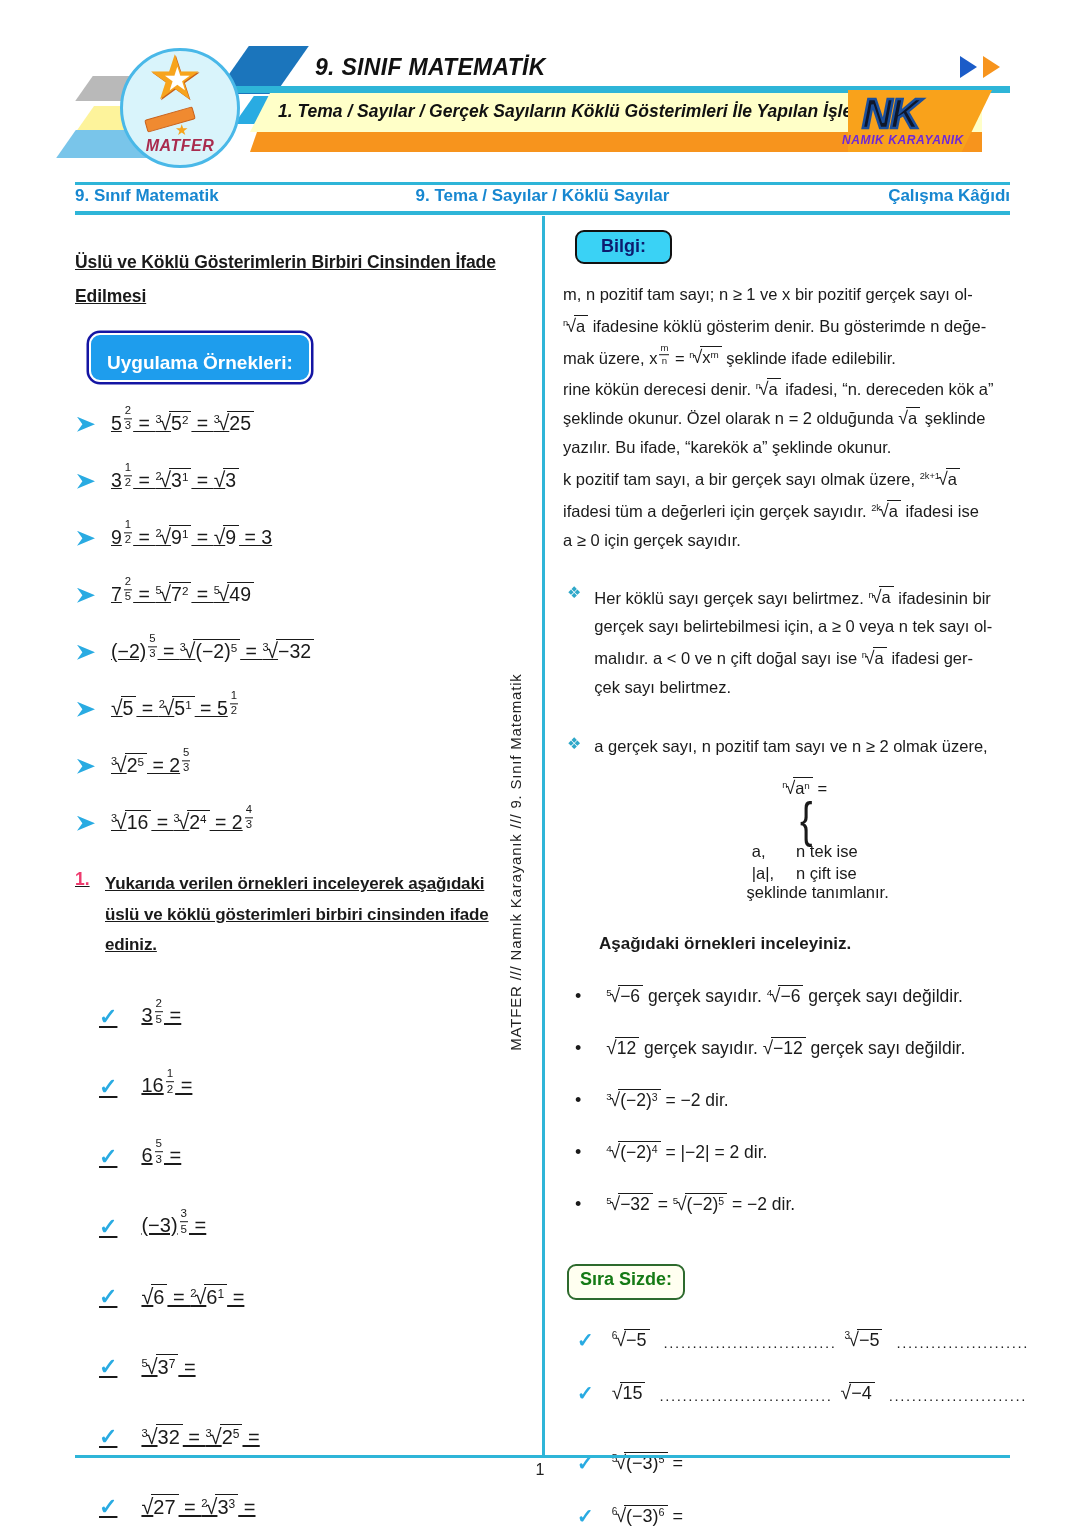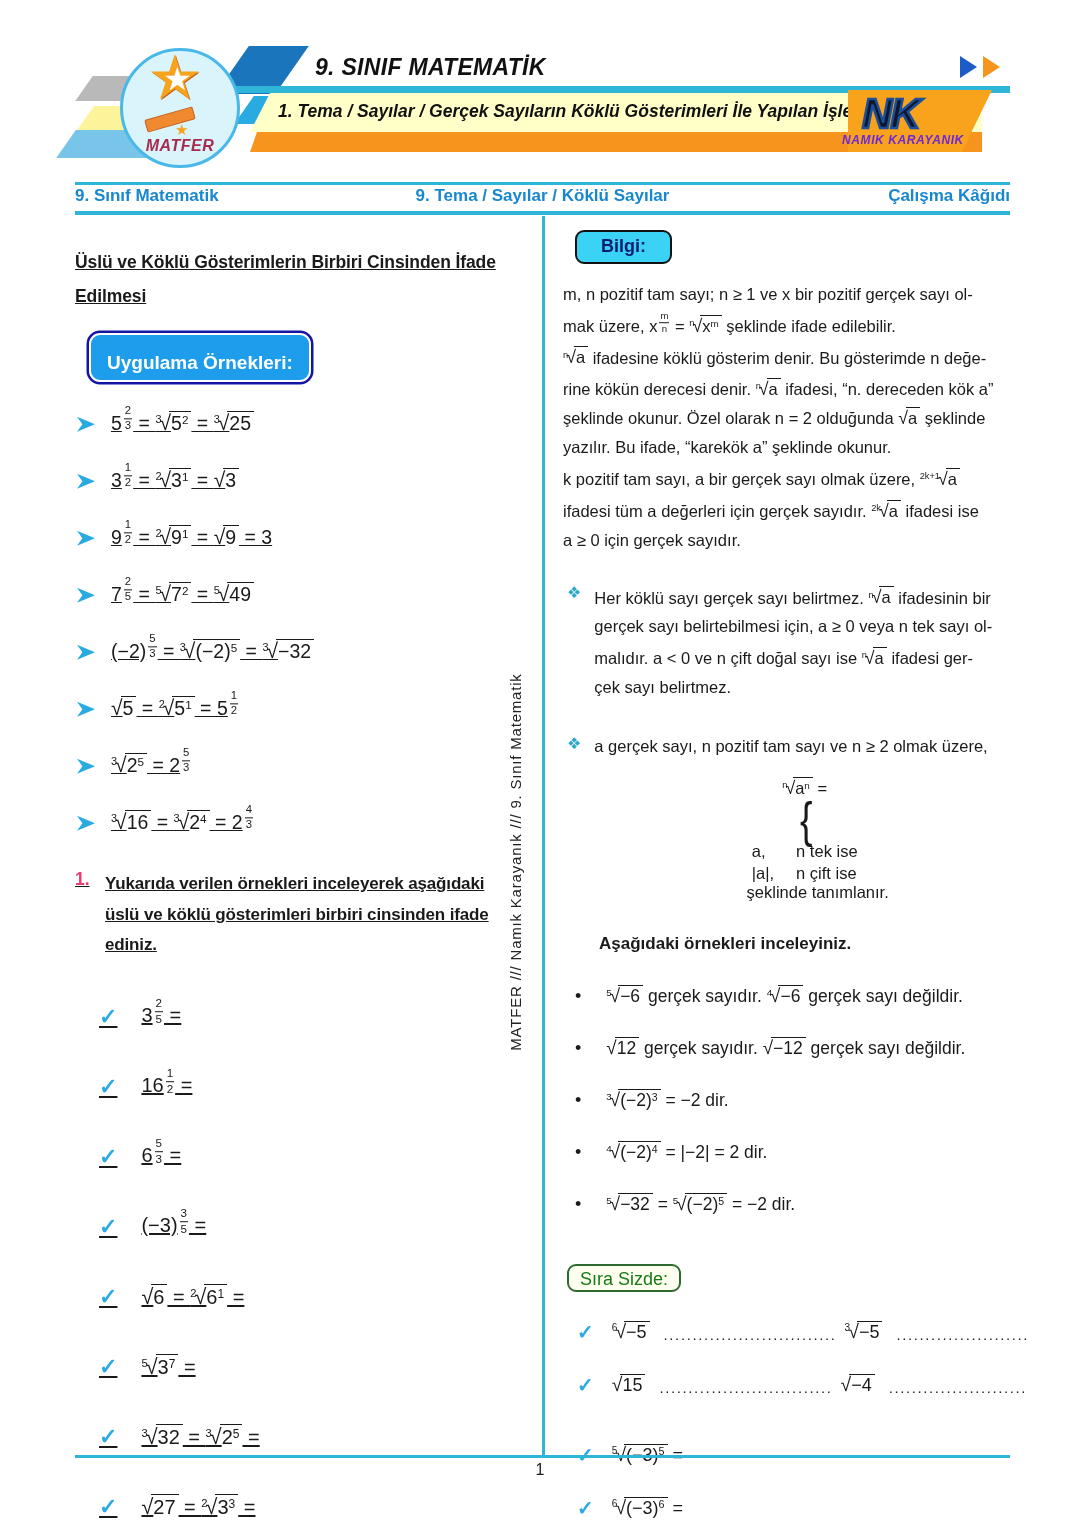--- a/index.html
+++ b/index.html
@@ -55,22 +55,22 @@
   .side-text{position:absolute;left:507px;top:1108px;width:492px;transform:rotate(-90deg);
       transform-origin:0 0;text-align:center;font-size:15px;color:#222;letter-spacing:0.8px;white-space:nowrap;}
   .bottom-line{position:absolute;left:75px;top:1455px;width:935px;height:3px;background:#2eb5d8;}
   .page-num{position:absolute;left:0;top:1461px;width:1080px;text-align:center;font-size:16px;color:#222;}
 
   
   .pill-blue{display:inline-block;background:#1e9ded;color:#fff;font-weight:bold;font-size:19px;
       padding:17px 16px 6px;border-radius:11px;border:2px solid #fff;box-shadow:0 0 0 2.5px #1415a3;margin:20px 0 0 14px;}
   .pill-cyan{display:inline-block;background:#3ad2f5;color:#0d1b6e;font-weight:bold;font-size:18px;
       padding:4px 24px 5px;border-radius:9px;border:2px solid #111;margin-left:12px;}
-  .pill-green{display:inline-block;background:#fffff0;color:#157a15;font-weight:normal;font-size:18px;
-      padding:3px 11px 0;border-radius:9px;border:2px solid #2d6a2d;margin:26px 0 0 4px;}
+  .pill-green{display:inline-block;background:#fffff0;color:#157a15;font-weight:bold;font-size:18px;
+      padding:3px 11px 8px;border-radius:9px;border:2px solid #2d6a2d;margin:26px 0 0 4px;}
 
   
   .sec-heading{font-size:17.5px;font-weight:bold;line-height:1.95;letter-spacing:-0.1px;}
   .ex-list{margin-top:20px;}
   .ex-row{display:flex;align-items:center;margin-bottom:13px;min-height:44px;font-size:19.5px;}
   .arrow-ic{flex:0 0 18px;width:18px;height:15px;margin:0 16px 0 2px;background:#29abe2;
       clip-path:polygon(0 0,100% 50%,0 100%,30% 50%);}
   .question{margin-top:24px;display:flex;}
   .q-num{color:#ee3b6e;font-weight:bold;font-size:17.5px;flex:0 0 30px;}
   .q-text{font-weight:bold;font-size:17px;line-height:1.8;letter-spacing:-0.15px;}
@@ -231,22 +231,22 @@
       </div>
   </div>
 
   <div class="v-divider"></div>
   <div class="side-text">MATFER /// Namık Karayanık /// 9. Sınıf Matematik</div>
 
   <div class="col-right">
     <div class="pill-cyan">Bilgi:</div>
     <div class="info-lines">
         <div class="mline">m, n pozitif tam sayı;  n ≥ 1  ve x bir pozitif gerçek sayı ol-</div>
+        <div class="mline"><span class="rad"><span class="ridx">n</span><span class="rsign">√</span><span class="rbody">a</span></span>  ifadesine köklü gösterim denir. Bu gösterimde n değe-</div>
         <div class="mline">mak üzere,  x<span class="fsup"><span class="fn">m</span><span class="fd">n</span></span> = <span class="rad"><span class="ridx">n</span><span class="rsign">√</span><span class="rbody">x<sup class="msup">m</sup></span></span>  şeklinde ifade edilebilir.</div>
-        <div class="mline"><span class="rad"><span class="ridx">n</span><span class="rsign">√</span><span class="rbody">a</span></span>  ifadesine köklü gösterim denir. Bu gösterimde n değe-</div>
         <div class="mline">rine kökün derecesi denir.  <span class="rad"><span class="ridx">n</span><span class="rsign">√</span><span class="rbody">a</span></span>  ifadesi, “n. dereceden kök a”</div>
         <div class="mline">şeklinde okunur. Özel olarak n = 2 olduğunda  <span class="rad"><span class="rsign">√</span><span class="rbody">a</span></span>  şeklinde</div>
         <div class="mline">yazılır. Bu ifade, “karekök a” şeklinde okunur.</div>
         <div class="mline">k pozitif tam sayı, a bir gerçek sayı olmak üzere,  <span class="rad"><span class="ridx">2k+1</span><span class="rsign">√</span><span class="rbody">a</span></span></div>
         <div class="mline">ifadesi tüm a değerleri için gerçek sayıdır.  <span class="rad"><span class="ridx">2k</span><span class="rsign">√</span><span class="rbody">a</span></span>  ifadesi ise</div>
         <div class="mline">a ≥ 0  için gerçek sayıdır.</div>
       </div>
     <div>
         <div class="note">
           <span class="diamond-ic">❖</span>

